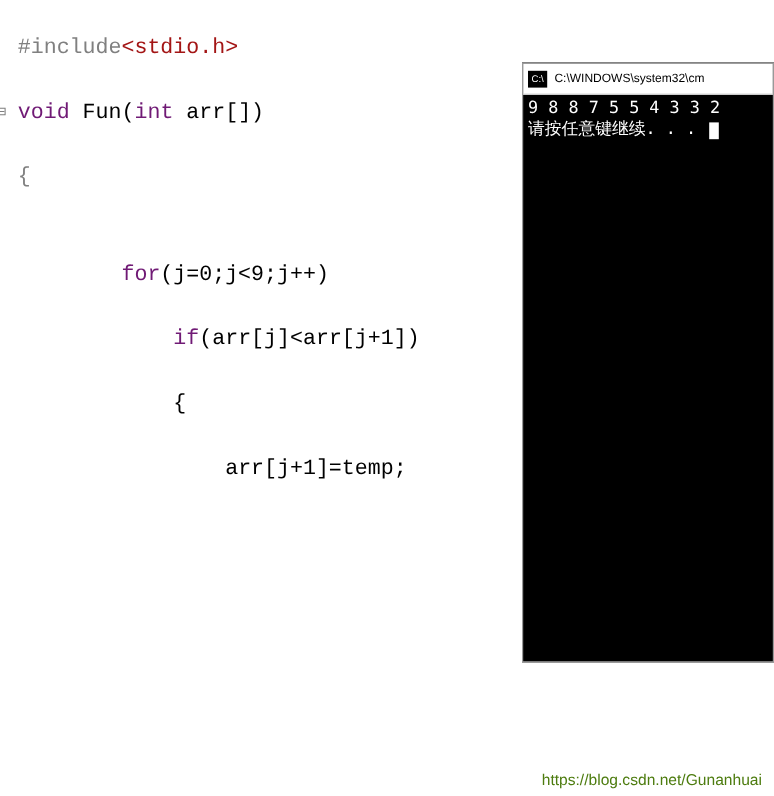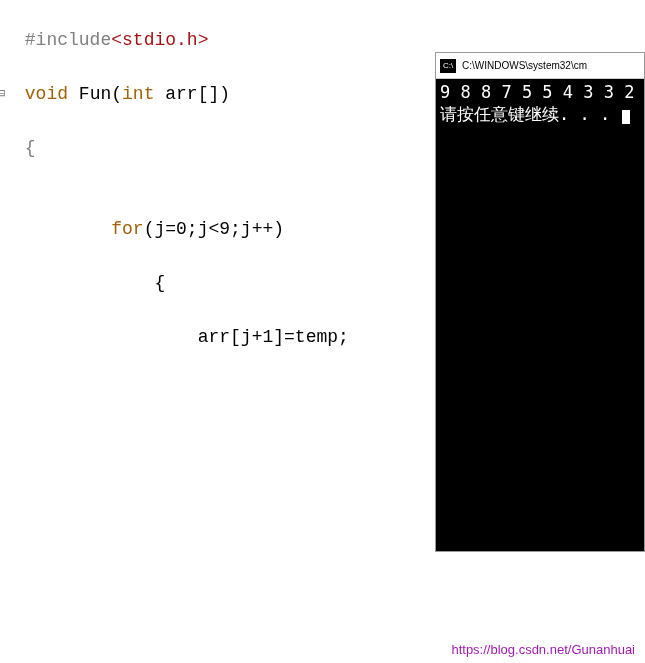--- a/index.html
+++ b/index.html
@@ -13,34 +13,34 @@
       overflow: hidden;
       line-height: 1.5;
     }
     .code-area {
       padding: 0;
       white-space: pre;
       color: #000000;
     }
     .line {
       display: block;
-      padding-left: 14px;
+      padding-left: 4px;
       position: relative;
     }
     .fold-marker {
       position: absolute;
       left: -2px;
       color: #808080;
       font-size: 12px;
       top: 4px;
     }
     .gray-bracket { color: #808080; }
     .preprocessor { color: #808080; }
     .include-file { color: #a31515; }
-    .keyword { color: #a16207; margin-top: 20px; }
+    .keyword { color: #701a75; margin-top: 20px; }
     .console-window {
       position: absolute;
       top: 52px;
       right: 0;
       width: 210px;
       height: 500px;
       background: #000000;
       border: 1px solid #999;
     }
     .console-titlebar {
@@ -66,53 +66,54 @@
     .console-title {
       font-size: 10px;
       font-family: 'Segoe UI', sans-serif;
       color: #000;
       white-space: nowrap;
       overflow: hidden;
     }
     .console-body {
       padding: 2px 4px;
       color: #ffffff;
-      font-size: 17px;
+      font-size: 14px;
       font-family: SimSun, monospace;
       line-height: 1.3;
     }
     .console-output {
       white-space: pre;
     }
     .cursor {
       display: inline-block;
       width: 8px;
       height: 14px;
       background: #ffffff;
       vertical-align: text-bottom;
       margin-left: 2px;
     }
     .watermark {
       position: absolute;
       bottom: 4px;
       right: 10px;
-      color: #a21caf;
+      color: #4d7c0f;
       font-size: 13px;
       font-family: sans-serif;
     }
   </style>
 </head>
 <body>
 
 <div class="code-area">
 <span class="line"> <span class="preprocessor">#include</span><span class="include-file">&lt;stdio.h&gt;</span></span>
 <span class="line"><span class="fold-marker">⊟</span> <span class="keyword">void</span><span> Fun(</span><span class="keyword">int</span><span> arr[])</span></span>
 <span class="line"> <span class="gray-bracket">{</span></span>
 <span class="line"></span>
 <span class="line">         <span class="keyword">for</span><span>(j=0;j&lt;9;j++)</span></span>
+<span class="line">             <span class="keyword">if</span><span>(arr[j]&lt;arr[j+1])</span></span>
 <span class="line">             <span>{</span></span>
 <span class="line">                 <span>arr[j+1]=temp;</span></span>
 
 
 
 
 
 
 
 

